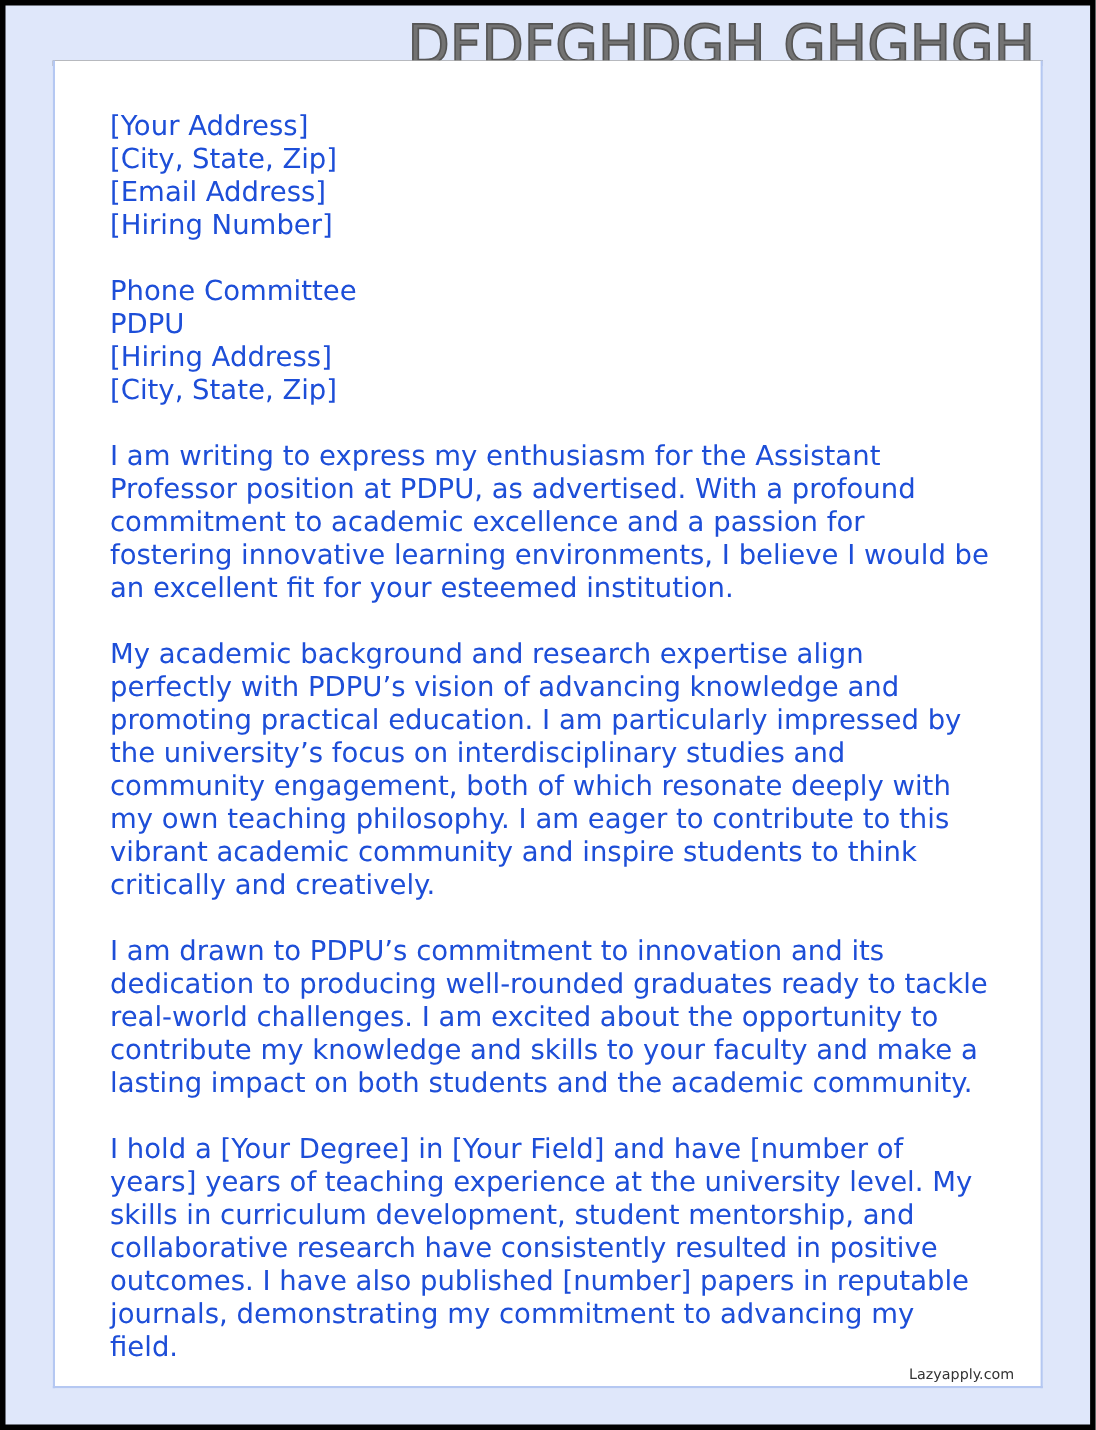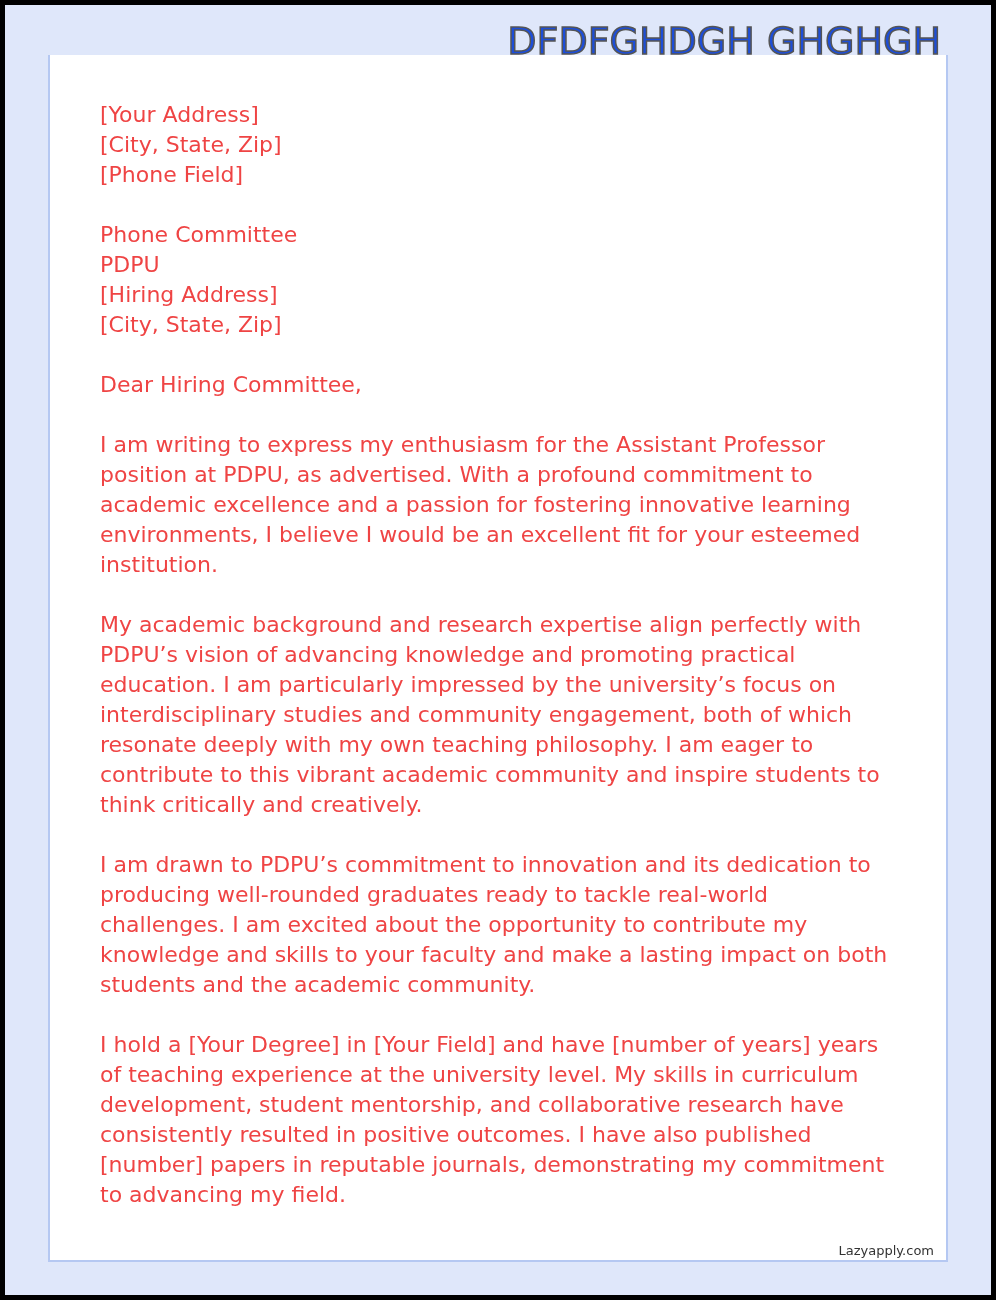--- a/index.html
+++ b/index.html
@@ -1,45 +1,45 @@
 <!DOCTYPE html>
 <html><head>
 <meta charset="utf-8">
 <style>
 html,body{margin:0;padding:0;}
 body{width:996px;height:1300px;overflow:hidden;background:#000;position:relative;font-family:"DejaVu Sans","Liberation Sans",sans-serif;}
 .frame{position:absolute;left:5px;top:5px;width:986px;height:1290px;background:#dfe7fa;overflow:hidden;}
-.title{position:absolute;right:50px;top:14px;font-size:38px;letter-spacing:0px;color:#1d4ed8;-webkit-text-stroke:1.5px #555;font-family:"DejaVu Sans",sans-serif;line-height:44px;white-space:nowrap;}
+.title{position:absolute;right:50px;top:14px;font-size:50px;letter-spacing:0px;color:#737373;-webkit-text-stroke:1.5px #555;font-family:"DejaVu Sans",sans-serif;line-height:44px;white-space:nowrap;}
 .page{position:absolute;left:43px;top:50px;width:896px;height:1205px;background:#fff;border-left:2px solid #b5c8f2;border-right:2px solid #b5c8f2;border-bottom:2px solid #b5c8f2;overflow:hidden;}
 .topbar{position:absolute;left:43px;top:50px;width:900px;height:5px;background:#000;}
-.content{position:absolute;left:50px;top:45px;width:800px;font-size:22px;line-height:30px;color:#ef4444;}
+.content{position:absolute;left:50px;top:45px;width:800px;font-size:25px;line-height:30px;color:#1d4ed8;}
 .content p{margin:0 0 30px 0;}
 .line{display:block;}
-.footer{position:absolute;right:12px;bottom:0px;font-size:13px;color:#333;line-height:18px;}
+.footer{position:absolute;right:24px;bottom:0px;font-size:13px;color:#333;line-height:18px;}
 </style>
 </head>
 <body>
 
 <div class="frame">
   <div class="title">DFDFGHDGH GHGHGH</div>
   <div class="topbar"></div>
   <div class="page">
     <div class="content">
       <p>
         <span class="line">[Your Address]</span>
         <span class="line">[City, State, Zip]</span>
-        <span class="line">[Phone Field]</span>
+        <span class="line">[Email Address]</span>
+        <span class="line">[Hiring Number]</span>
       </p>
       <p>
         <span class="line">Phone Committee</span>
         <span class="line">PDPU</span>
         <span class="line">[Hiring Address]</span>
         <span class="line">[City, State, Zip]</span>
       </p>
-      <p>Dear Hiring Committee,</p>
       <p>I am writing to express my enthusiasm for the Assistant Professor position at PDPU, as advertised. With a profound commitment to academic excellence and a passion for fostering innovative learning environments, I believe I would be an excellent fit for your esteemed institution.</p>
       <p>My academic background and research expertise align perfectly with PDPU’s vision of advancing knowledge and promoting practical education. I am particularly impressed by the university’s focus on interdisciplinary studies and community engagement, both of which resonate deeply with my own teaching philosophy. I am eager to contribute to this vibrant academic community and inspire students to think critically and creatively.</p>
       <p>I am drawn to PDPU’s commitment to innovation and its dedication to producing well-rounded graduates ready to tackle real-world challenges. I am excited about the opportunity to contribute my knowledge and skills to your faculty and make a lasting impact on both students and the academic community.</p>
       <p>I hold a [Your Degree] in [Your Field] and have [number of years] years of teaching experience at the university level. My skills in curriculum development, student mentorship, and collaborative research have consistently resulted in positive outcomes. I have also published [number] papers in reputable journals, demonstrating my commitment to advancing my field.</p>
 
     </div>
     <div class="footer">Lazyapply.com</div>
   </div>
 </div>
 

